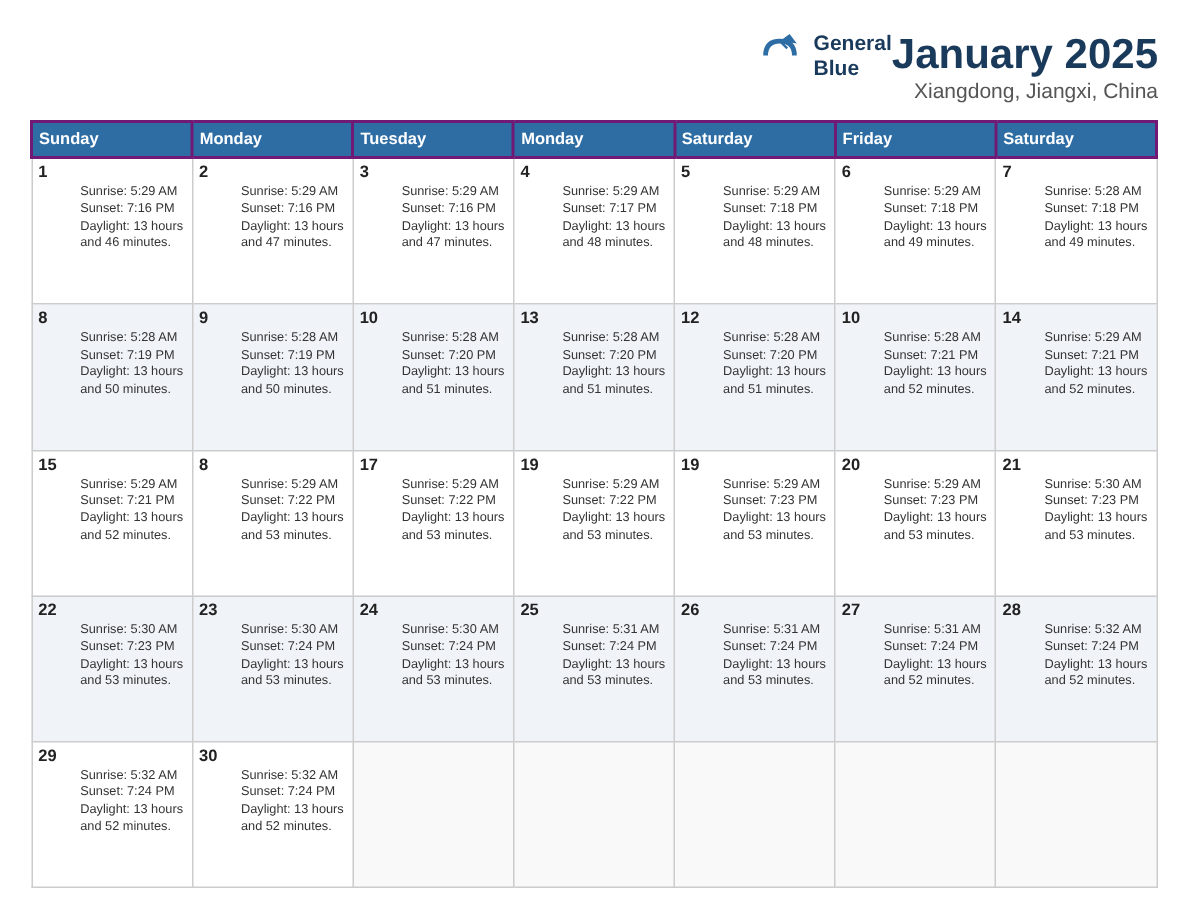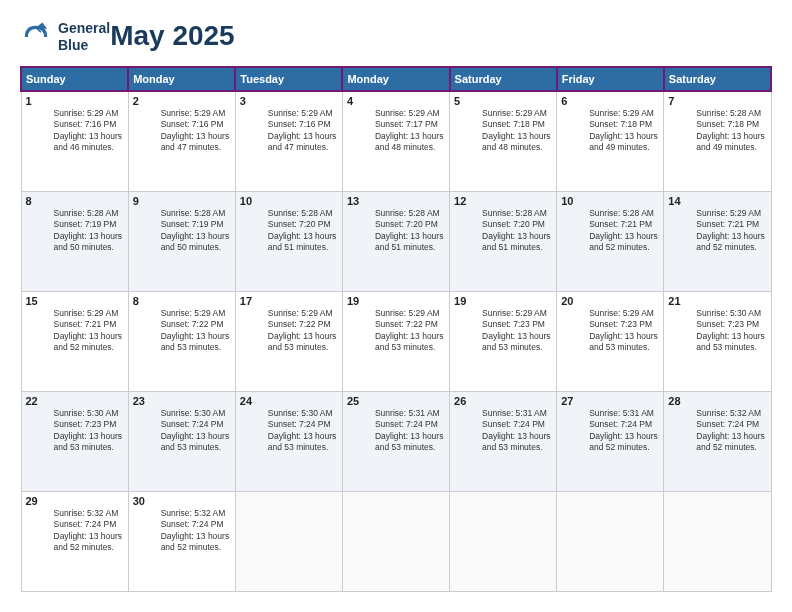--- a/index.html
+++ b/index.html
@@ -12,21 +12,21 @@
     }
     .page {
       width: 792px;
       height: 612px;
       padding: 20px;
       display: flex;
       flex-direction: column;
     }
     .header {
       display: flex;
-      justify-content: flex-start;
+      justify-content: flex-end;
       align-items: flex-start;
       margin-bottom: 12px;
     }
     .logo {
       display: flex;
       align-items: center;
       gap: 6px;
     }
     .logo-text {
       font-size: 14px;
@@ -101,21 +101,22 @@
         <path d="M8 20 Q8 8 20 8 Q32 8 32 20" fill="none" stroke="#2e6da4" stroke-width="4"></path>
         <path d="M20 8 L28 2 L34 10" fill="#2e6da4"></path>
         <path d="M20 8 L26 14" stroke="#2e6da4" stroke-width="2"></path>
       </svg>
       <div class="logo-text">
         <div>General</div>
         <div>Blue</div>
       </div>
     </div>
     <div class="title-block">
-      <div class="month-title">May 2025</div>
+      <div class="month-title">January 2025</div>
+      <div class="location">Xiangdong, Jiangxi, China</div>
     </div>
   </div>
 
   <table class="calendar">
     <thead>
       <tr>
         <th>Sunday</th>
         <th>Monday</th>
         <th>Tuesday</th>
         <th>Monday</th>

